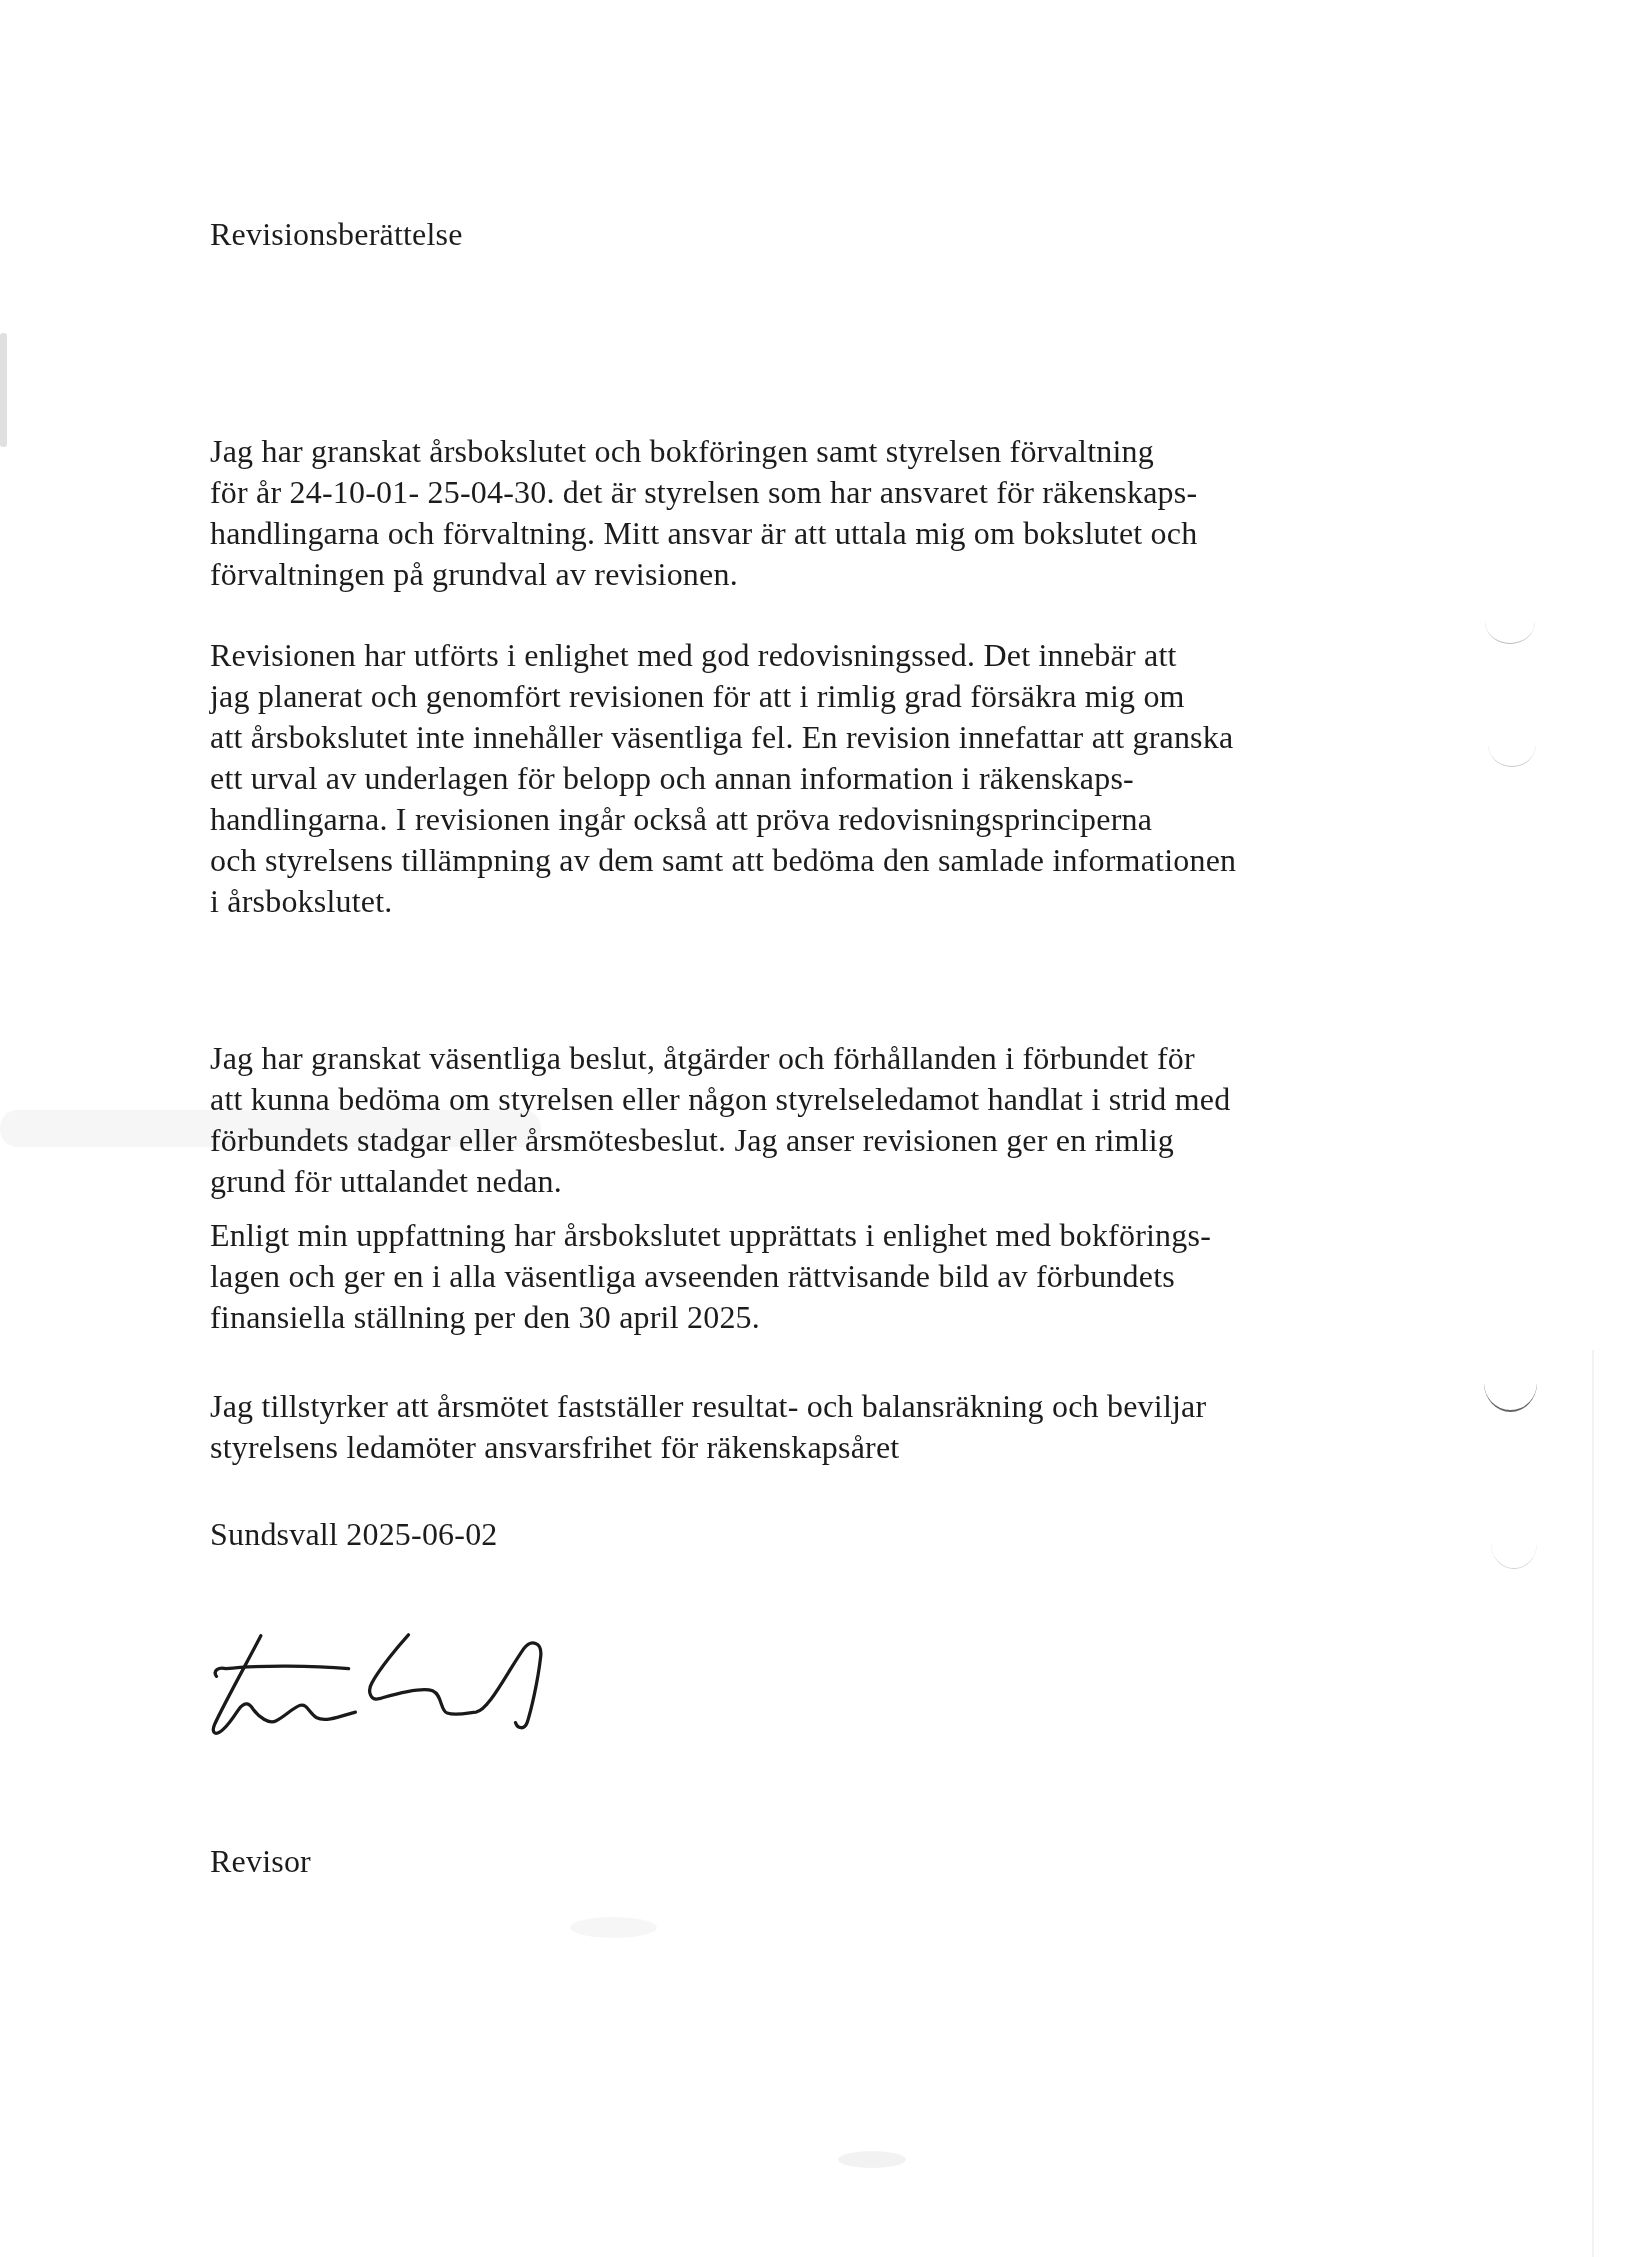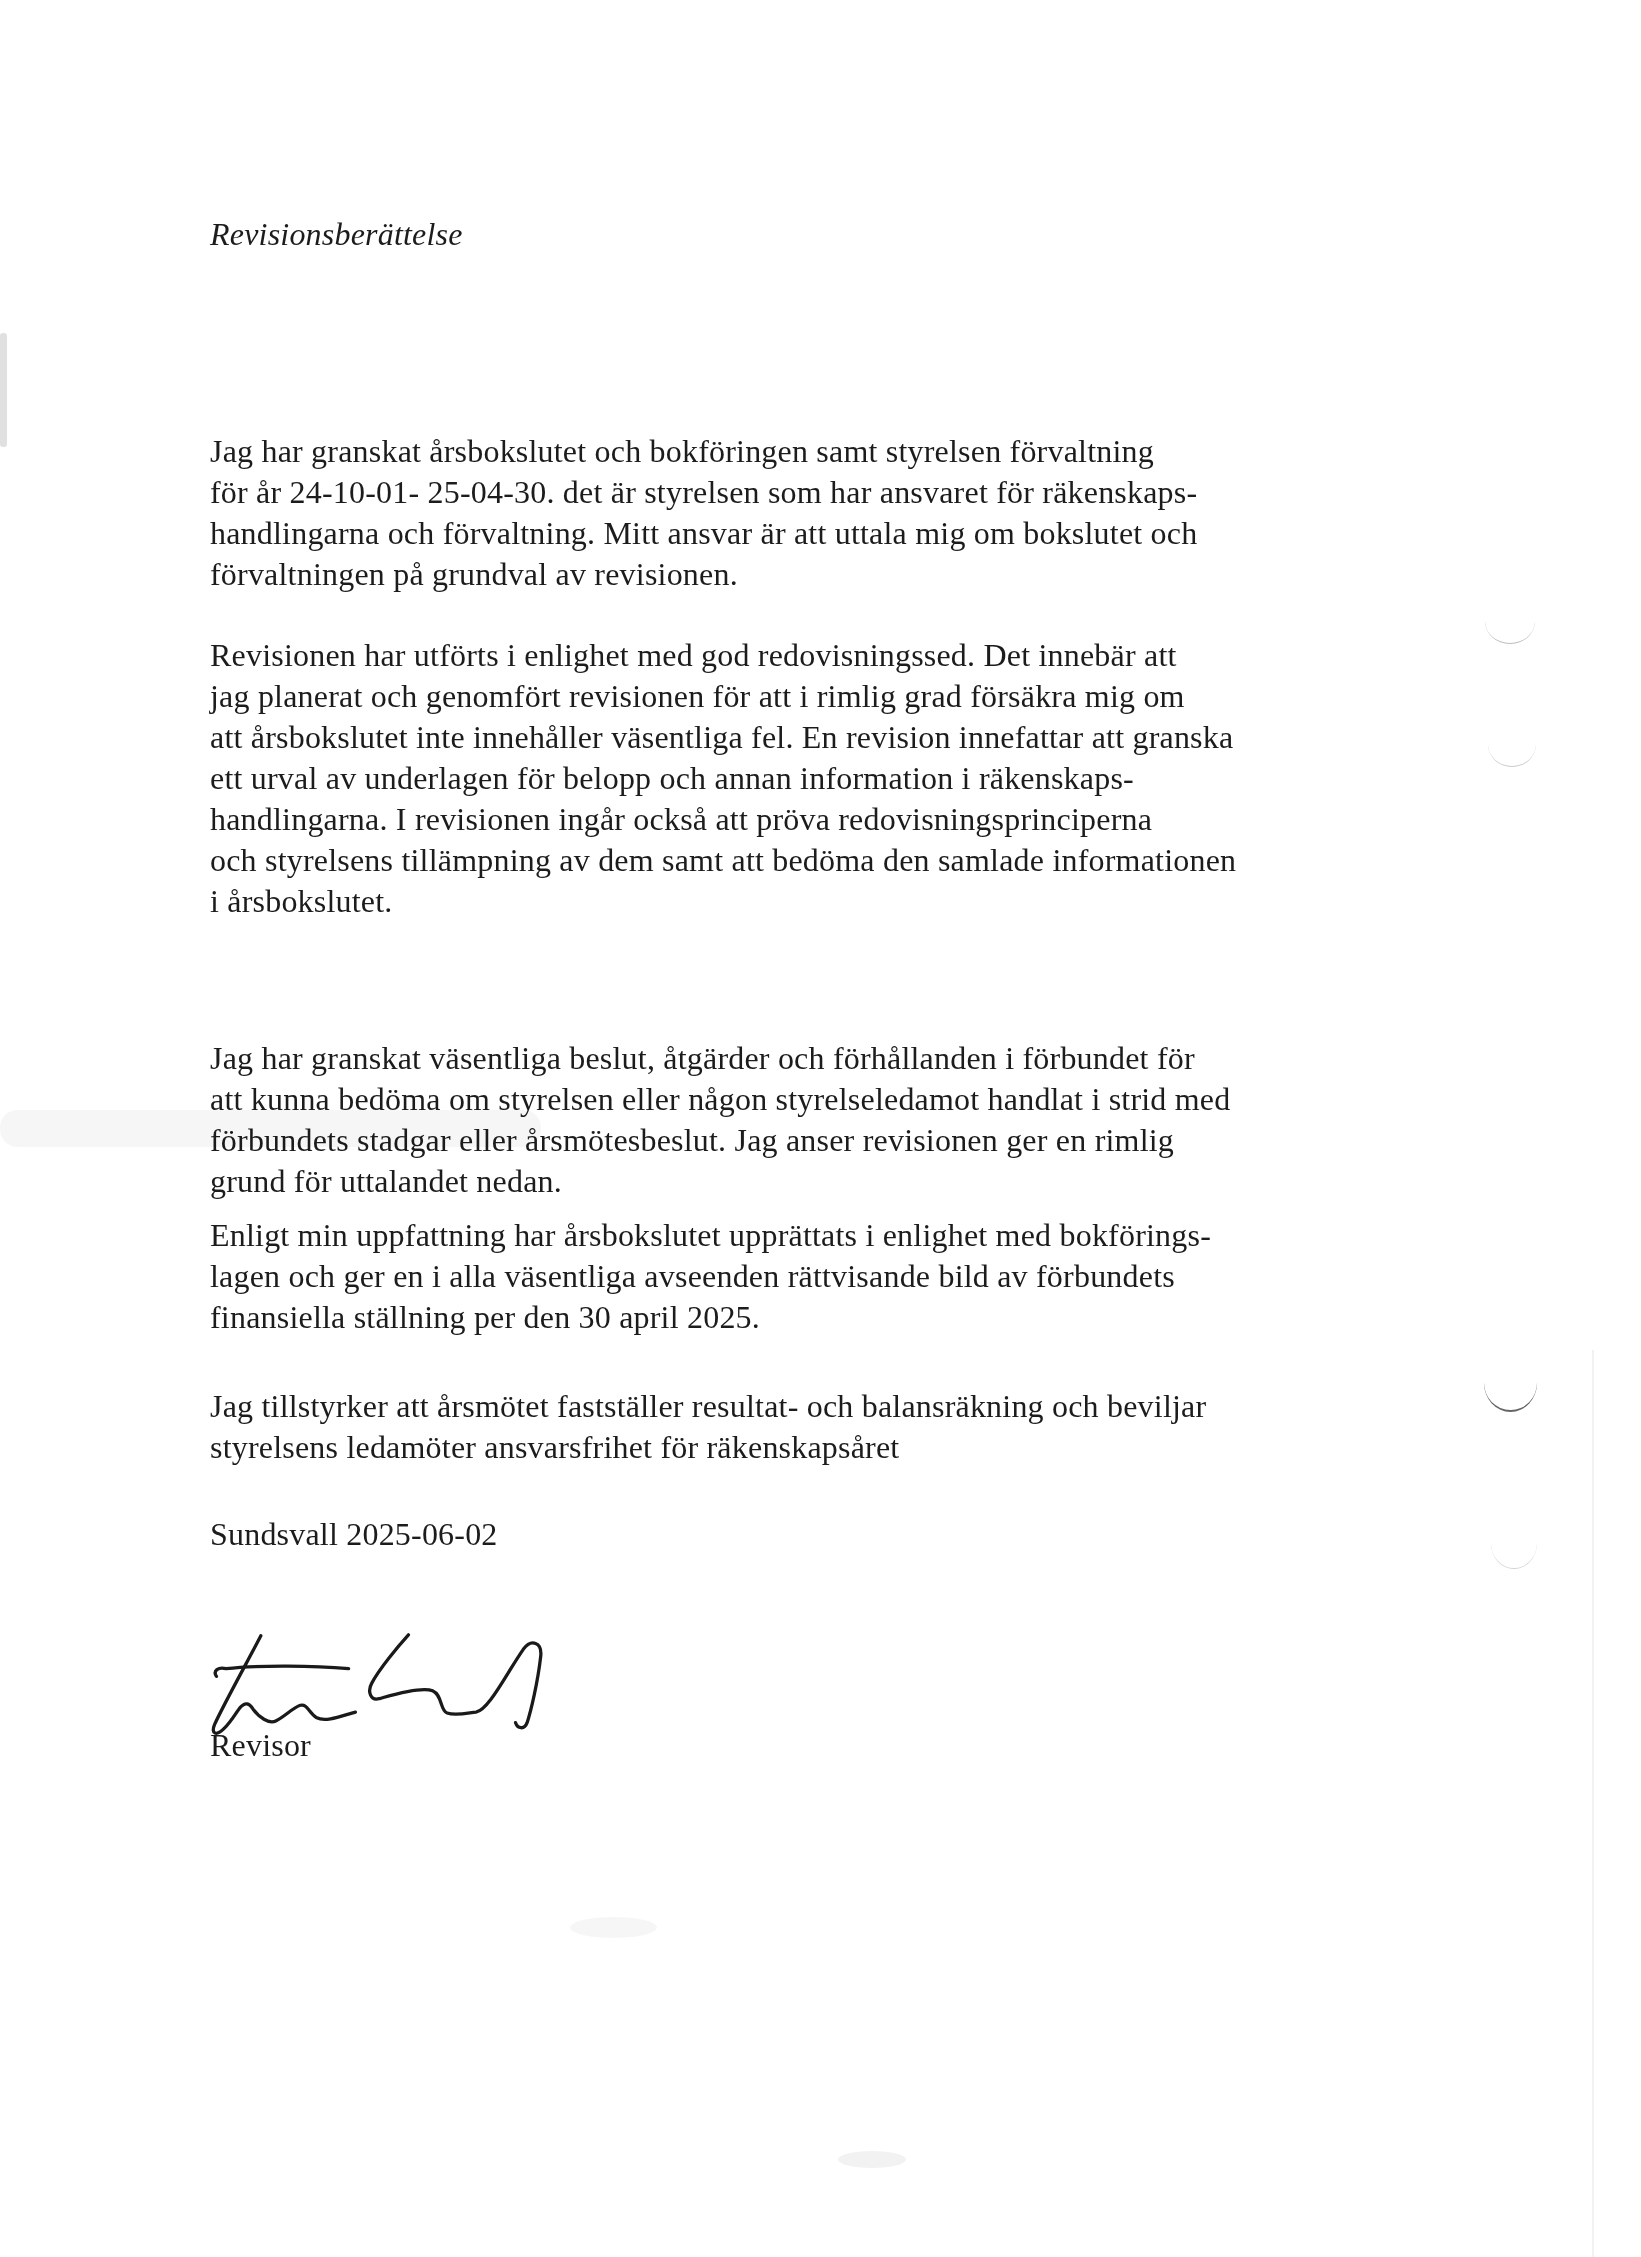--- a/index.html
+++ b/index.html
@@ -18,30 +18,30 @@
   }
   .txt {
     position: absolute;
     left: 210px;
     width: 1226px;
     font-size: 32px;
     line-height: 41px;
     white-space: pre-line;
     letter-spacing: 0.2px;
   }
-  .doc-title      { top: 214px; font-style: italic; }
+  .doc-title      { top: 214px; }
   .recipient      { top: 297px; }
   .para-1         { top: 431px; }
   .para-2         { top: 635px; }
   .para-3         { top: 994px; margin-top: 44px; }
   .para-4         { top: 1215px; }
   .para-5         { top: 1386px; }
   .place-date     { top: 1514px; }
   .signer-name    { top: 1769px; }
-  .signer-role    { top: 1725px; }
+  .signer-role    { top: 1841px; }
 
   .signature-svg {
     position: absolute;
     left: 201px;
     top: 1628px;
     width: 357px;
     height: 116px;
   }
 
   

